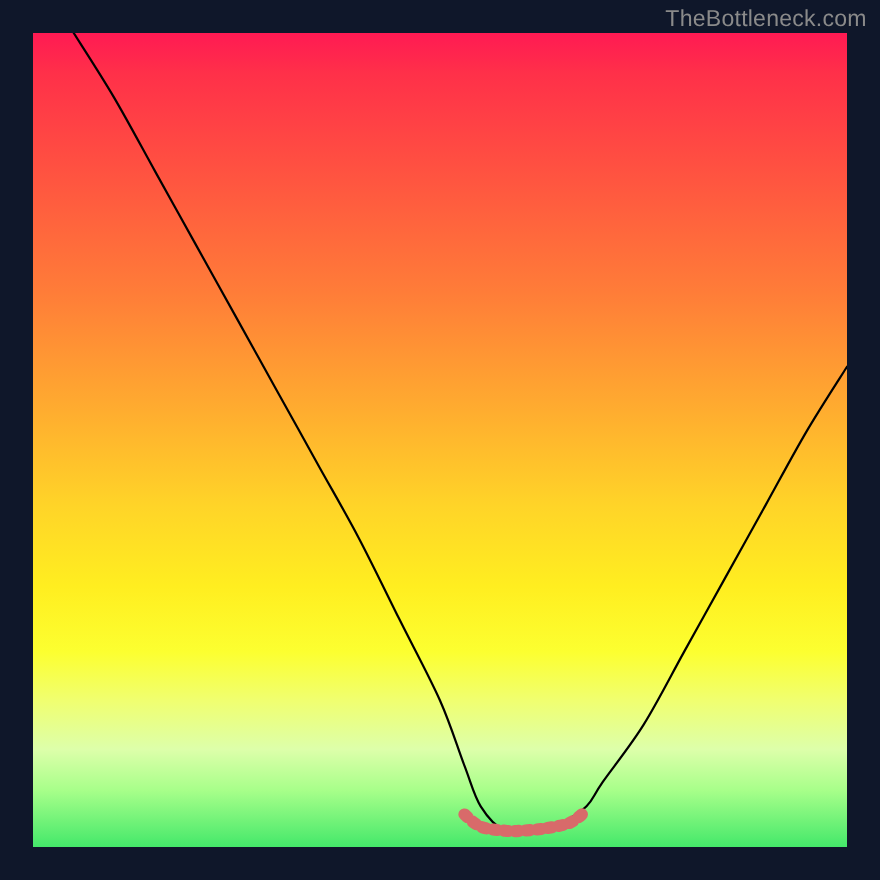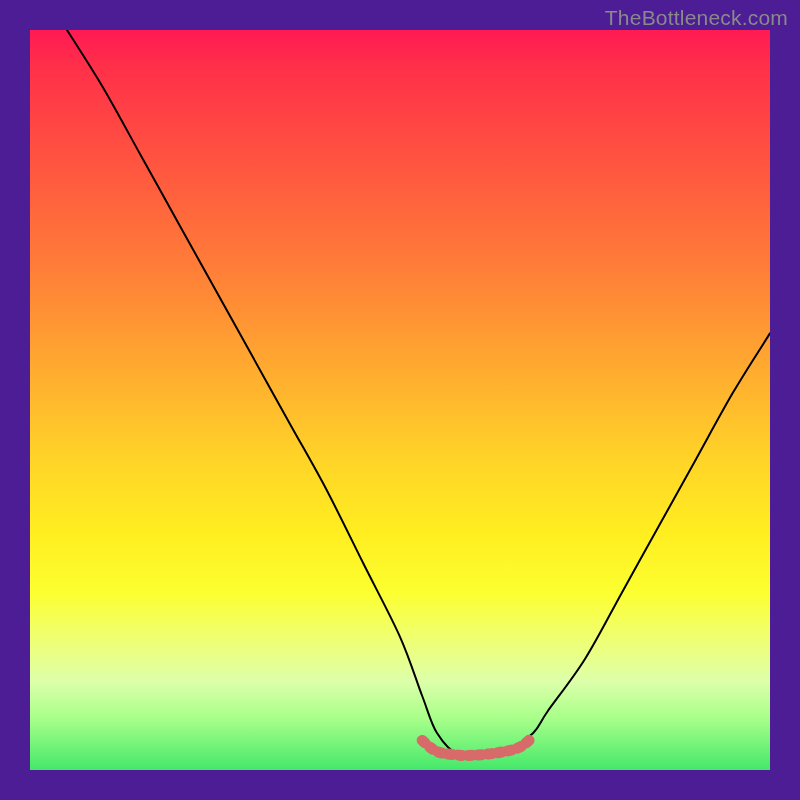--- a/index.html
+++ b/index.html
@@ -10,21 +10,21 @@
     background: #000;
     font-family: Arial, Helvetica, sans-serif;
     overflow: hidden;
   }
   .frame {
     position: absolute;
     left: 0;
     top: 0;
     width: 800px;
     height: 800px;
-    background: #4c1d95;
+    background: #0f172a;
   }
   .plot {
     position: absolute;
     left: 30px;
     top: 30px;
     width: 740px;
     height: 740px;
     
     background: linear-gradient(to bottom,
       #ff1a53 0%,

